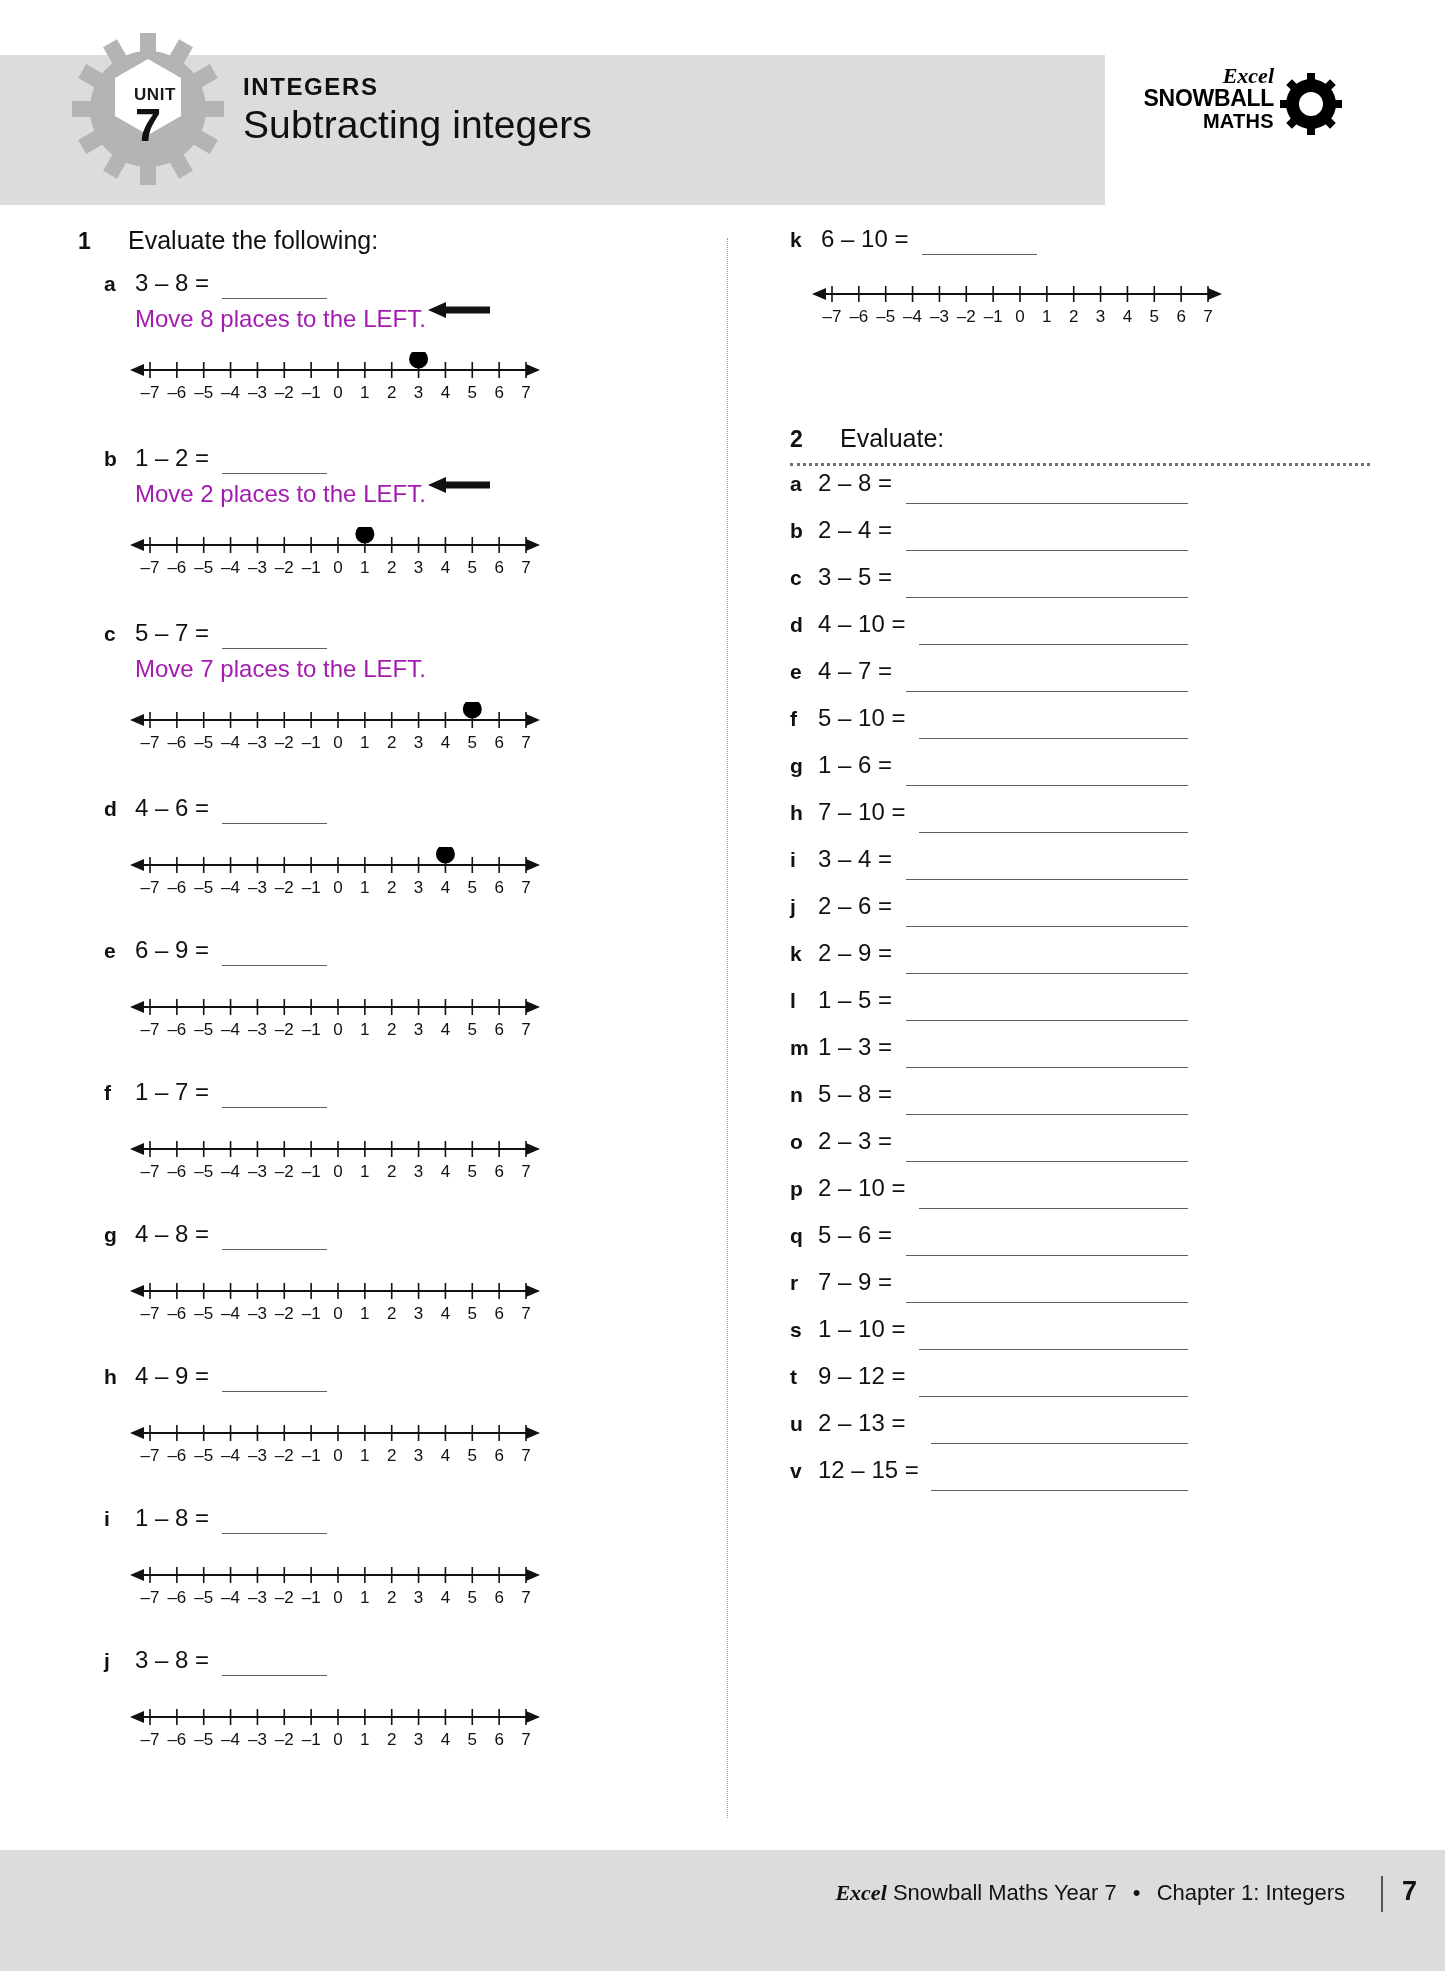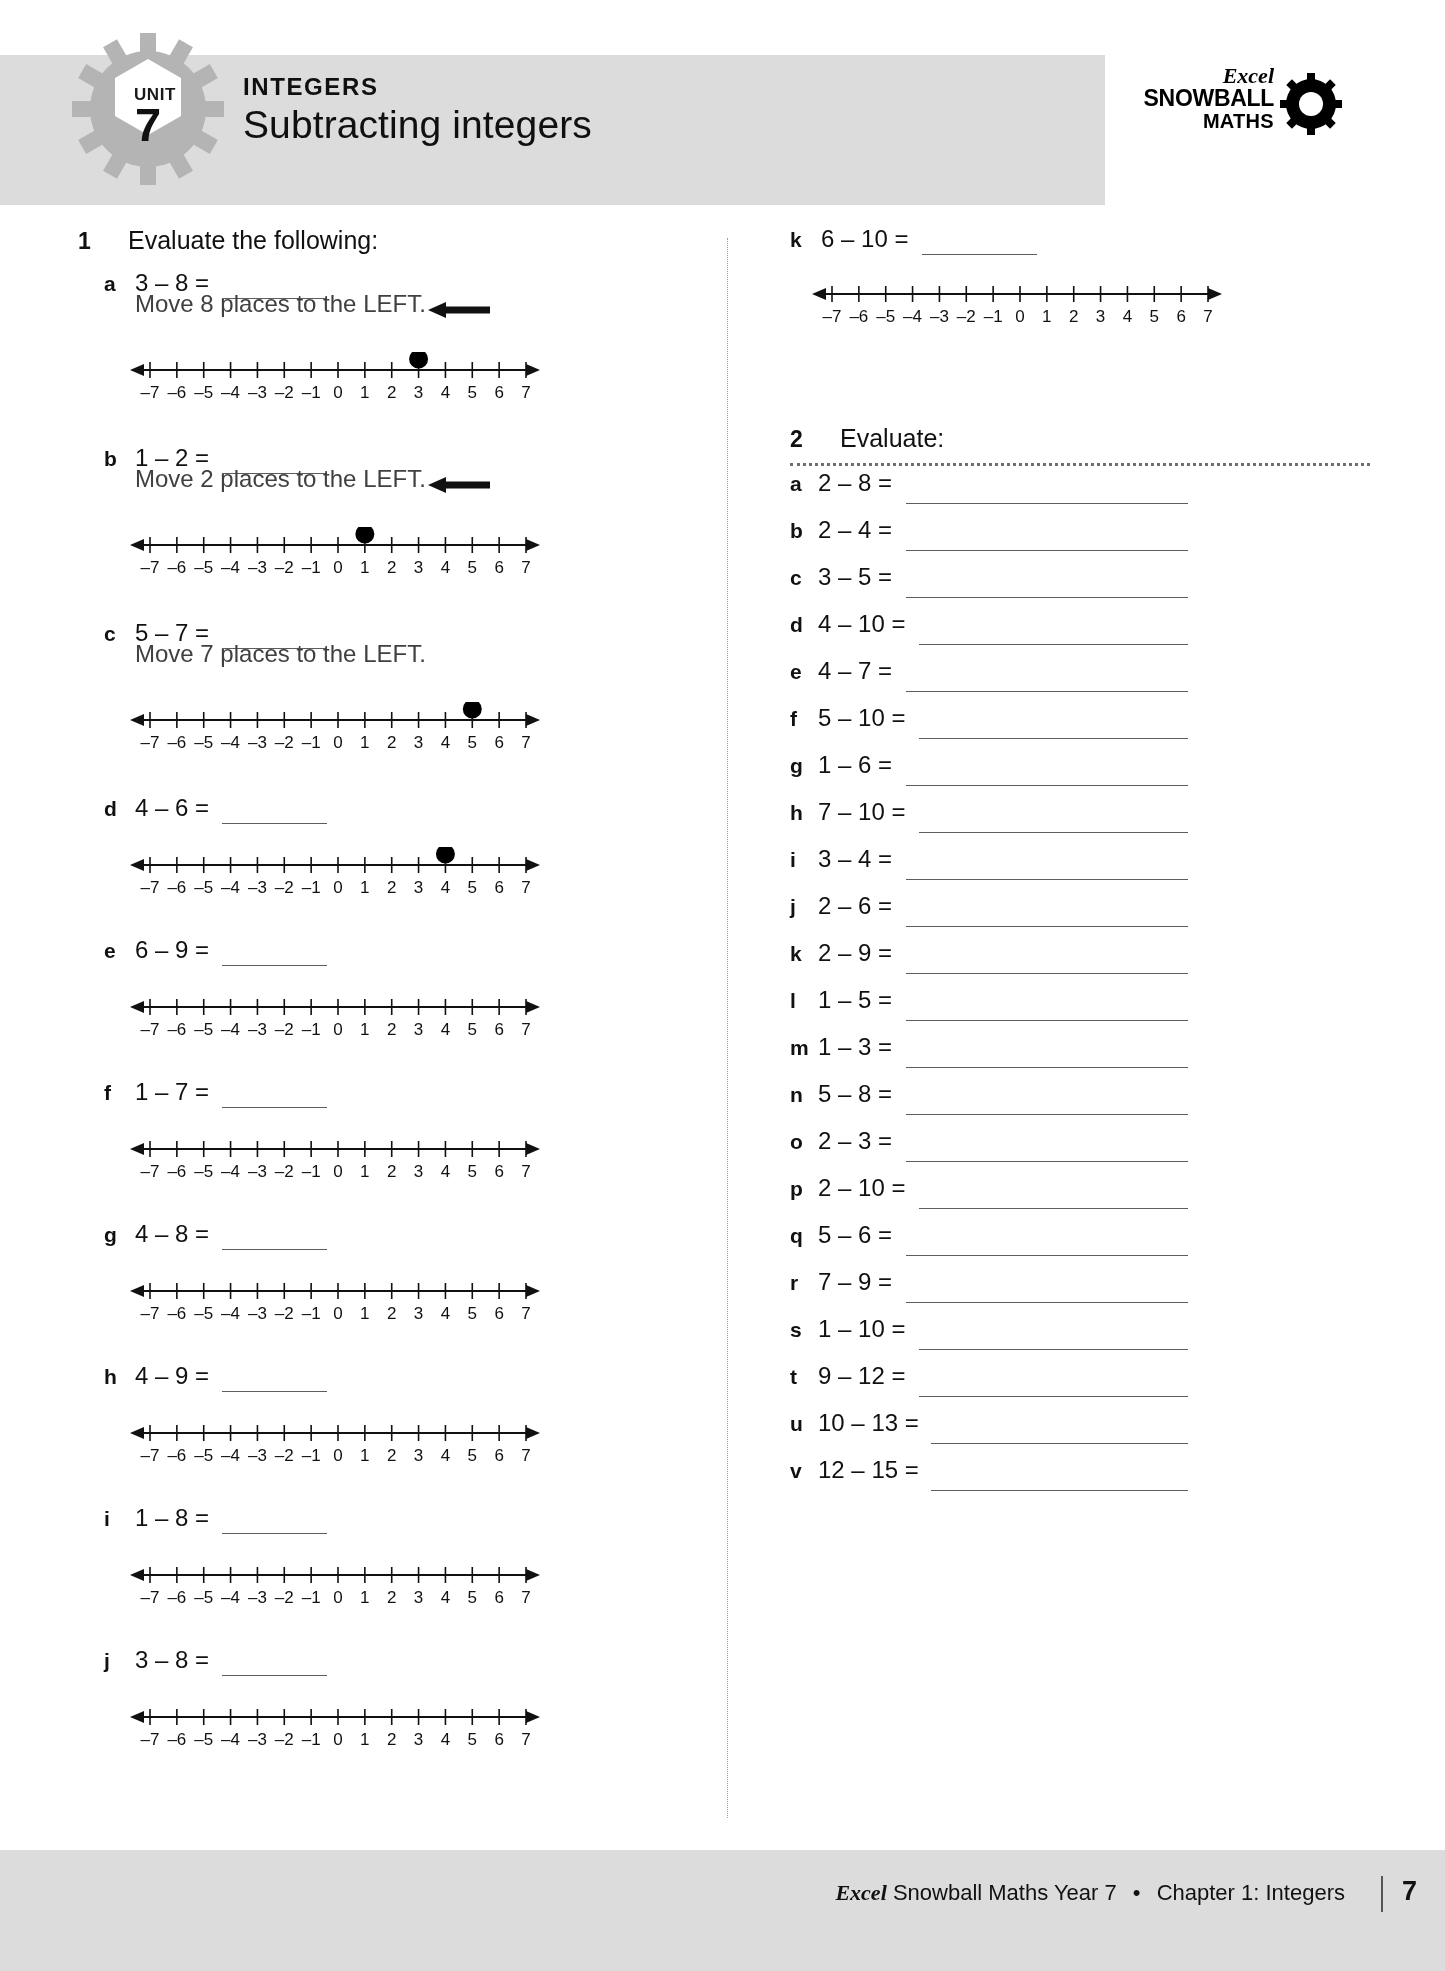--- a/index.html
+++ b/index.html
@@ -91,22 +91,22 @@
   }
   .it-expr {
     position: absolute; left: 57px; top: -3px;
     font-size: 24px; font-weight: 400; color: #111; white-space: nowrap;
   }
   .it-rule {
     position: absolute; left: 280px; bottom: 6px;
     height: 1px; background: #5d5d5d;
   }
   .it-hint {
-    position: absolute; left: 57px; top: 18px;
-    font-size: 24px; color: #404040; white-space: nowrap; text-align: right;
+    position: absolute; left: 57px; top: 33px;
+    font-size: 24px; color: #a21caf; white-space: nowrap; text-align: right;
   }
   .left-arrow {
     position: absolute; top: 30px;
     width: 62px; height: 16px;
   }
 
   
   .numline { position: absolute; left: 50px; width: 420px; height: 52px; }
   .numline svg { display: block; }
 
@@ -800,21 +800,21 @@
           <span class="r-expr">1 – 10 =</span>
           <span class="r-rule" style="left:128.8px; width:269.2px;"></span>
         </div>
         <div class="r-item">
           <span class="r-letter">t</span>
           <span class="r-expr">9 – 12 =</span>
           <span class="r-rule" style="left:128.8px; width:269.2px;"></span>
         </div>
         <div class="r-item">
           <span class="r-letter">u</span>
-          <span class="r-expr">10 – 13 =</span>
+          <span class="r-expr">2 – 13 =</span>
           <span class="r-rule" style="left:141.39999999999998px; width:256.6px;"></span>
         </div>
         <div class="r-item">
           <span class="r-letter">v</span>
           <span class="r-expr">12 – 15 =</span>
           <span class="r-rule" style="left:141.39999999999998px; width:256.6px;"></span>
         </div>
       </div>
   </div>
 

